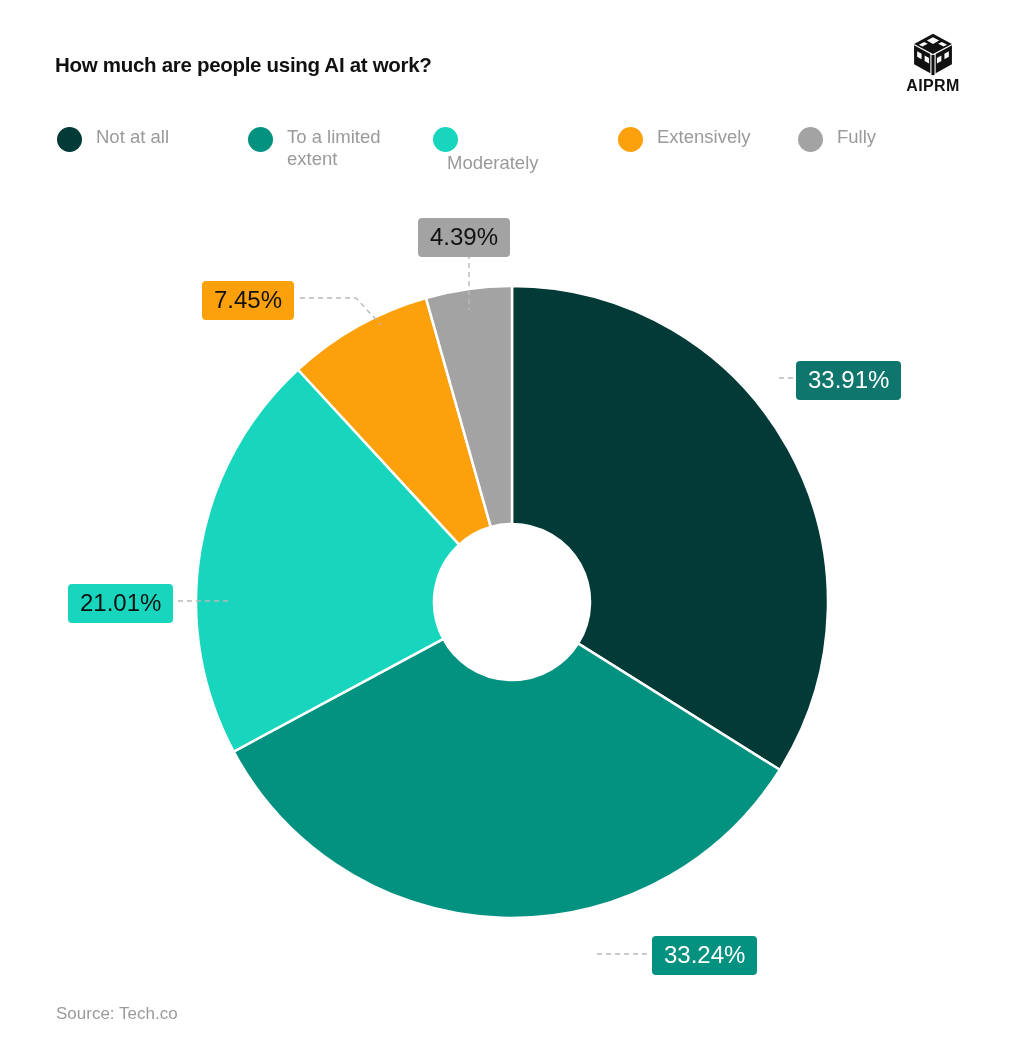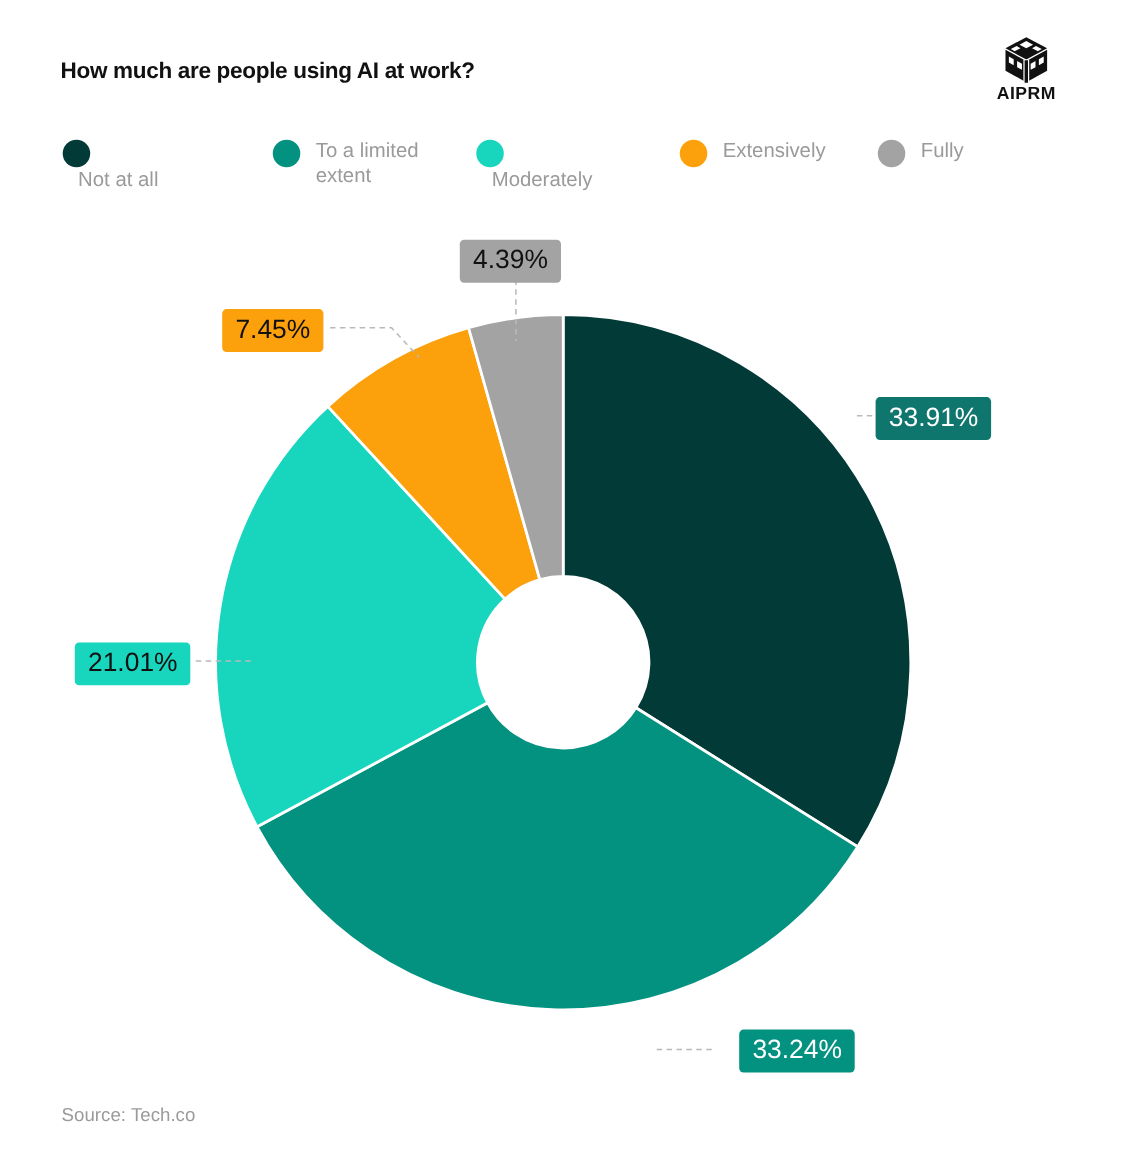--- a/index.html
+++ b/index.html
@@ -131,21 +131,21 @@
       <path d="M69 53.5 L69 66 L59 71.5 L59 59 Z" fill="#ffffff"></path>
 
       <path d="M44 50 L56 50 L56 100 L44 100 Z" fill="#ffffff"></path>
       <path d="M46.5 52 L53.5 52 L53.5 98 L46.5 98 Z" fill="#111111"></path>
     </g>
   </svg>
   <span class="logo-word">AIPRM</span>
 </div>
 
 <div id="legend">
-  <div class="legend-item" style="left:0px;flex-direction:column;">
+  <div class="legend-item" style="left:0px;">
     <span class="legend-swatch" style="background:#013a36"></span>
     <span class="legend-label">Not at all</span>
   </div>
   <div class="legend-item" style="left:191px;justify-content:space-between;">
     <span class="legend-swatch" style="background:#039180"></span>
     <span class="legend-label">To a limited
 extent</span>
   </div>
   <div class="legend-item" style="left:376px;flex-direction:column;">
     <span class="legend-swatch" style="background:#18d6be"></span>
@@ -172,18 +172,18 @@
   <g id="leader-lines" fill="none" stroke="#b9b9b9" stroke-width="1.4" stroke-dasharray="5 4">
     <path d="M779 378 L795 378"></path>
     <path d="M597 954 L650 954"></path>
     <path d="M178 601 L228 601"></path>
     <path d="M300 298 L356 298 L381 325"></path>
     <path d="M469 254 L469 310"></path>
   </g>
 </svg>
 
 <div class="value-label" style="left:796px; top:361px; background:#0f766e; color:#ffffff;">33.91%</div>
-<div class="value-label" style="left:672px; top:936px; background:#039180; color:#ffffff;">33.24%</div>
+<div class="value-label" style="left:652px; top:936px; background:#039180; color:#ffffff;">33.24%</div>
 <div class="value-label" style="left:68px; top:584px; background:#18d6be; color:#111111;">21.01%</div>
 <div class="value-label" style="left:202px; top:281px; background:#fca00c; color:#111111;">7.45%</div>
 <div class="value-label" style="left:418px; top:218px; background:#a3a3a3; color:#111111;">4.39%</div>
 
 <div id="source-note">Source: Tech.co</div>
 
 </body></html>

